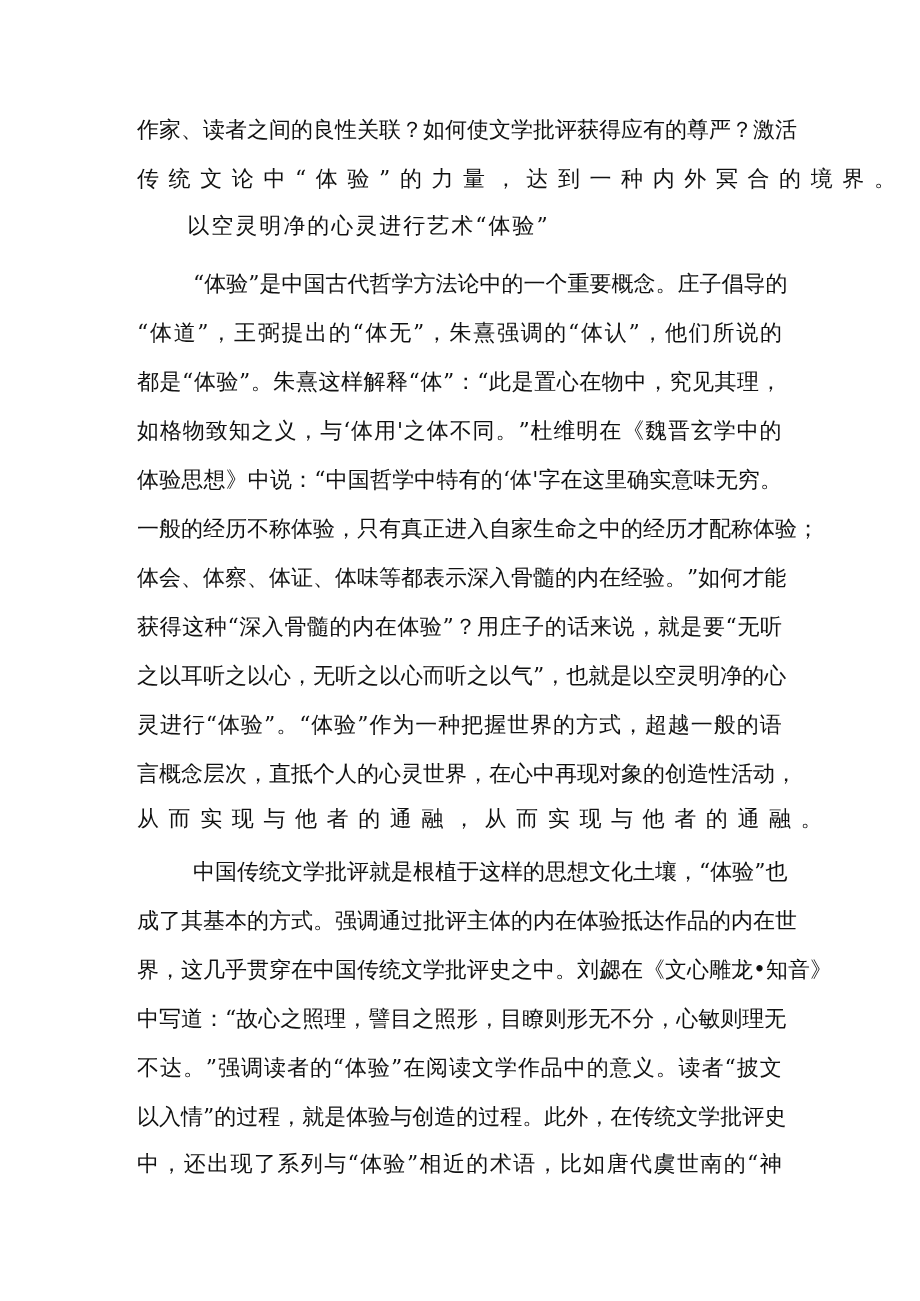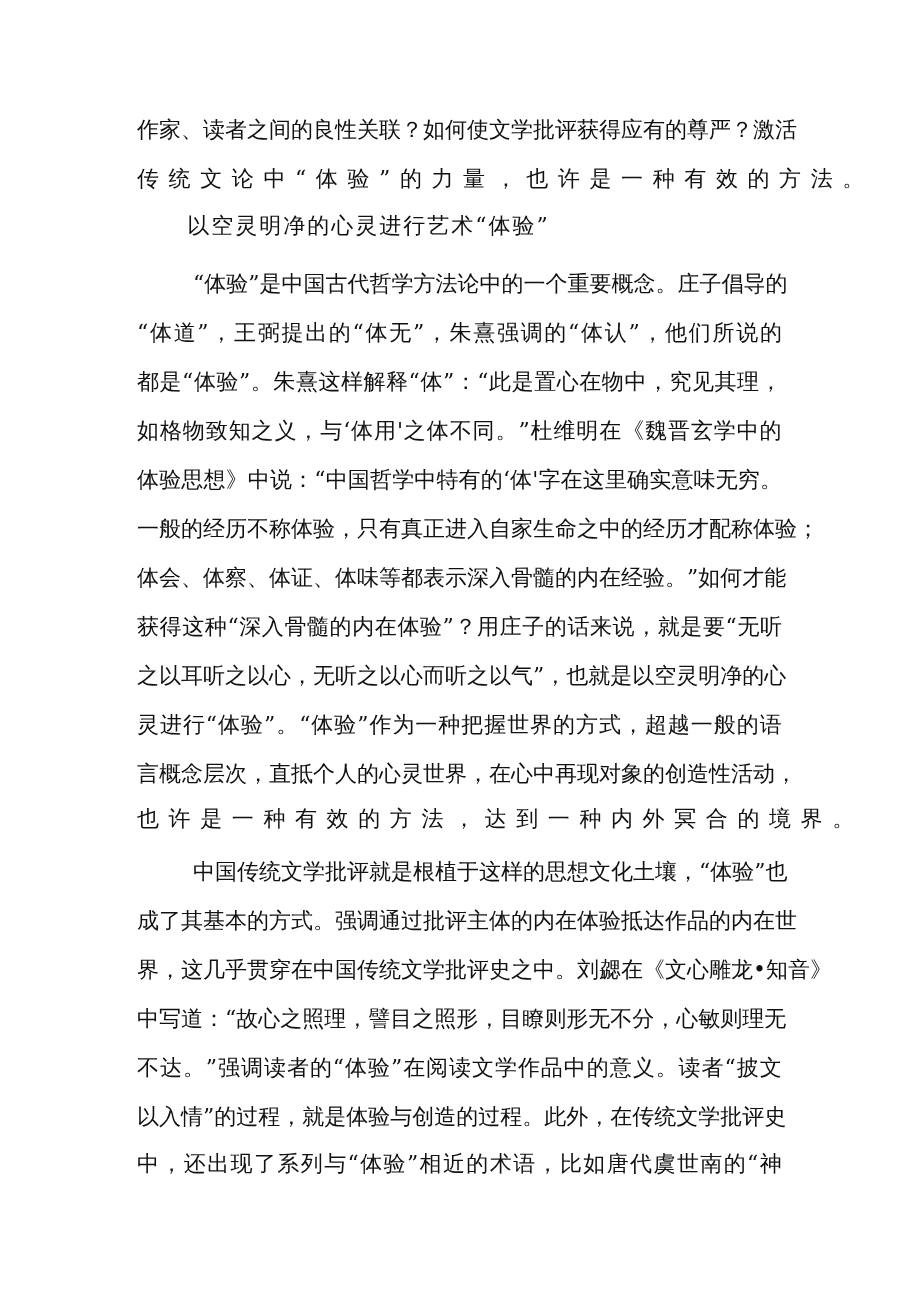--- a/index.html
+++ b/index.html
@@ -50,21 +50,21 @@
       <span>得</span>
       <span>应</span>
       <span>有</span>
       <span>的</span>
       <span>尊</span>
       <span>严</span>
       <span>？</span>
       <span>激</span>
       <span>活</span>
     </div>
-  <div class="line last" style="top:164px">传统文论中“体验”的力量，也许是一种有效的方法。</div>
+  <div class="line last" style="top:164px">传统文论中“体验”的力量，达到一种内外冥合的境界。</div>
 
   <div class="heading" style="top:211px">以空灵明净的心灵进行艺术“体验”</div>
 
   <div>
     <div class="line indent" style="top: 269px; display: flex; justify-content: space-between;">
         <span>“</span>
         <span>体</span>
         <span>验</span>
         <span>”</span>
         <span>是</span>
@@ -408,21 +408,21 @@
         <span>对</span>
         <span>象</span>
         <span>的</span>
         <span>创</span>
         <span>造</span>
         <span>性</span>
         <span>活</span>
         <span>动</span>
         <span>，</span>
       </div>
-    <div class="line last" style="top:804px">也许是一种有效的方法，达到一种内外冥合的境界。</div>
+    <div class="line last" style="top:804px">从而实现与他者的通融，从而实现与他者的通融。</div>
   </div>
 
   <div>
     <div class="line indent" style="top: 857px; display: flex; justify-content: space-between;">
         <span>中</span>
         <span>国</span>
         <span>传</span>
         <span>统</span>
         <span>文</span>
         <span>学</span>

